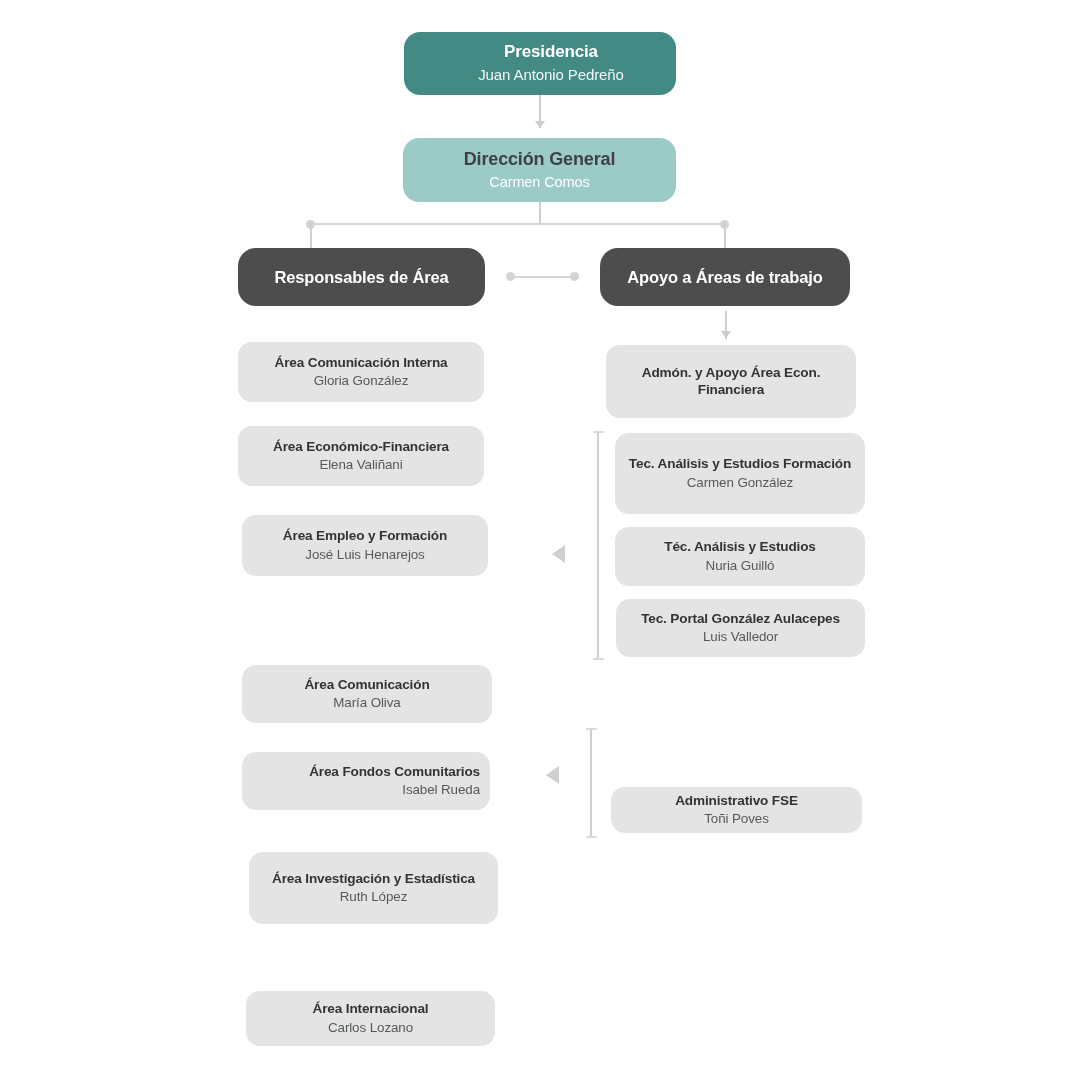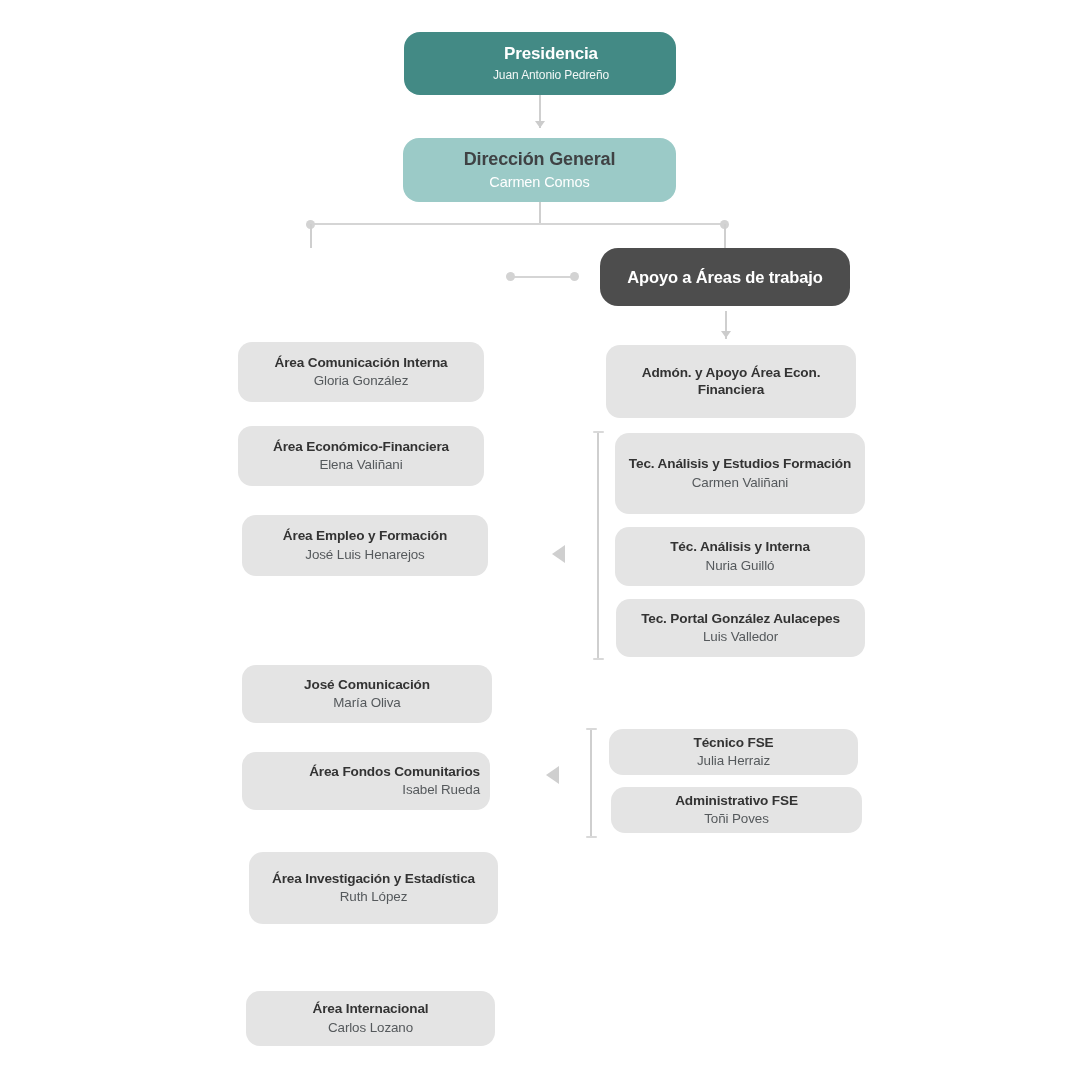--- a/index.html
+++ b/index.html
@@ -31,21 +31,21 @@
     line-height:1.22;
     letter-spacing:-0.1px;
   }
 
   
   .n-presidencia{
     background:#438a85;
     border-radius:16px;
   }
   .n-presidencia .title{color:#ffffff;font-size:17px;}
-  .n-presidencia .person{color:#f2f7f6;font-size:12px;margin-top:3px;}
+  .n-presidencia .person{color:#f2f7f6;font-size:15px;margin-top:3px;}
 
   .n-direccion{
     background:#9bcac7;
     border-radius:16px;
   }
   .n-direccion .title{color:#3f4244;font-size:18px;}
   .n-direccion .person{color:#ffffff;font-size:14.5px;margin-top:3px;}
 
   
   .n-dark{
@@ -112,20 +112,23 @@
     <div class="person">Carmen Comos</div>
   </div>
 
   <div class="conn vline" style="left:539px;top:202px;width:2px;height:22px;"></div>
   <div class="conn hline" style="left:311px;top:223px;width:414px;"></div>
   <div class="dot" style="left:306px;top:220px;"></div>
   <div class="dot" style="left:720px;top:220px;"></div>
   <div class="conn vline" style="left:310px;top:224px;width:2px;height:24px;"></div>
   <div class="conn vline" style="left:724px;top:224px;width:2px;height:24px;"></div>
 
+  <div class="node n-dark" style="left:238px;top:248px;width:247px;height:58px;">
+    <div class="title">Responsables de Área</div>
+  </div>
 
   <div class="node n-dark" style="left:600px;top:248px;width:250px;height:58px;">
     <div class="title">Apoyo a Áreas de trabajo</div>
   </div>
 
   <div class="conn hline" style="left:512px;top:276px;width:62px;"></div>
   <div class="dot" style="left:506px;top:272px;"></div>
   <div class="dot" style="left:570px;top:272px;"></div>
 
   <div class="conn vline" style="left:725px;top:311px;width:2px;height:28px;"></div>
@@ -140,21 +143,21 @@
     <div class="title">Área Comunicación Interna</div>
     <div class="person">Gloria González</div>
   </div>
 
   <div class="node n-grey" style="left:242px;top:515px;width:246px;height:61px;">
     <div class="title">Área Empleo y Formación</div>
     <div class="person">José Luis Henarejos</div>
   </div>
 
   <div class="node n-grey" style="left:242px;top:665px;width:250px;height:58px;">
-    <div class="title">José Comunicación</div>
+    <div class="title">Área Comunicación</div>
     <div class="person">María Oliva</div>
   </div>
 
   <div class="node n-grey" style="left:242px;top:752px;width:248px;height:58px;align-items:flex-end;">
     <div class="title">Área Fondos Comunitarios</div>
     <div class="person">Isabel Rueda</div>
   </div>
 
   <div class="node n-grey" style="left:249px;top:852px;width:249px;height:72px;">
     <div class="title">Área Investigación y Estadística</div>
@@ -165,37 +168,33 @@
     <div class="title">Área Internacional</div>
     <div class="person">Carlos Lozano</div>
   </div>
 
   <div class="node n-grey" style="left:606px;top:345px;width:250px;height:73px;">
     <div class="title">Admón. y Apoyo Área Econ. Financiera</div>
   </div>
 
   <div class="node n-grey" style="left:615px;top:433px;width:250px;height:81px;">
     <div class="title">Tec.  Análisis y Estudios Formación</div>
-    <div class="person">Carmen Valiñani</div>
+    <div class="person">Carmen González</div>
   </div>
 
   <div class="node n-grey" style="left:615px;top:527px;width:250px;height:59px;">
-    <div class="title">Téc. Análisis y Interna</div>
+    <div class="title">Téc. Análisis y Estudios</div>
     <div class="person">Nuria Guilló</div>
   </div>
 
   <div class="node n-grey" style="left:616px;top:599px;width:249px;height:58px;">
     <div class="title">Tec. Portal González Aulacepes</div>
     <div class="person">Luis Valledor</div>
   </div>
 
-  <div class="node n-grey" style="left:609px;top:729px;width:249px;height:46px;">
-    <div class="title">Técnico FSE</div>
-    <div class="person">Julia Herraiz</div>
-  </div>
 
   <div class="node n-grey" style="left:611px;top:787px;width:251px;height:46px;">
     <div class="title">Administrativo FSE</div>
     <div class="person">Toñi Poves</div>
   </div>
 
   <div class="conn vline" style="left:597px;top:432px;width:2px;height:228px;"></div>
   <div class="cap" style="left:593px;top:431px;"></div>
   <div class="cap" style="left:593px;top:658px;"></div>
   <div class="tri-left" style="left:552px;top:545px;"></div>

